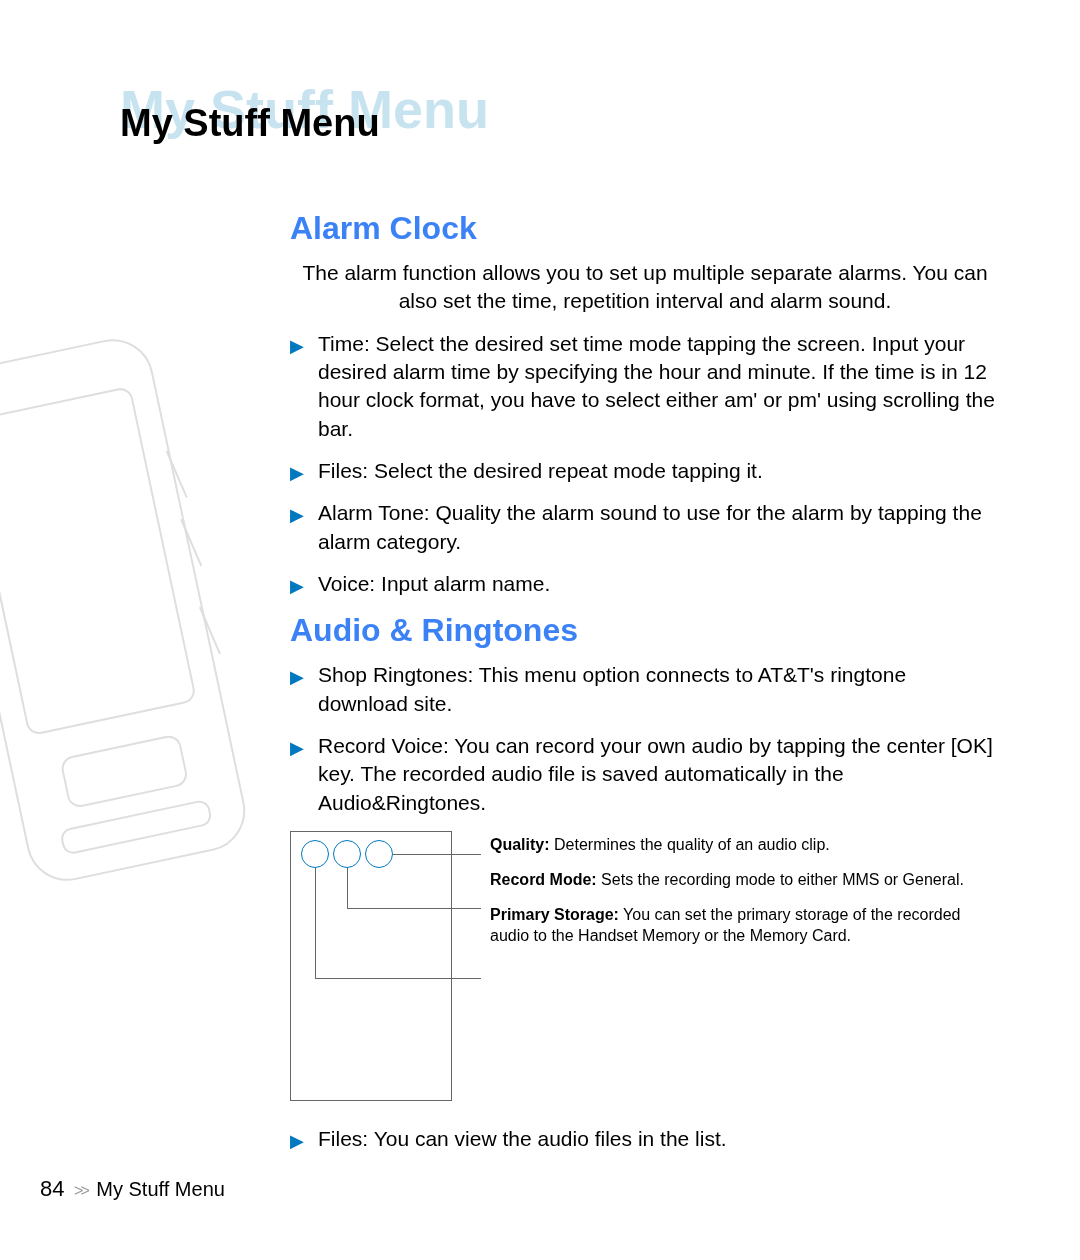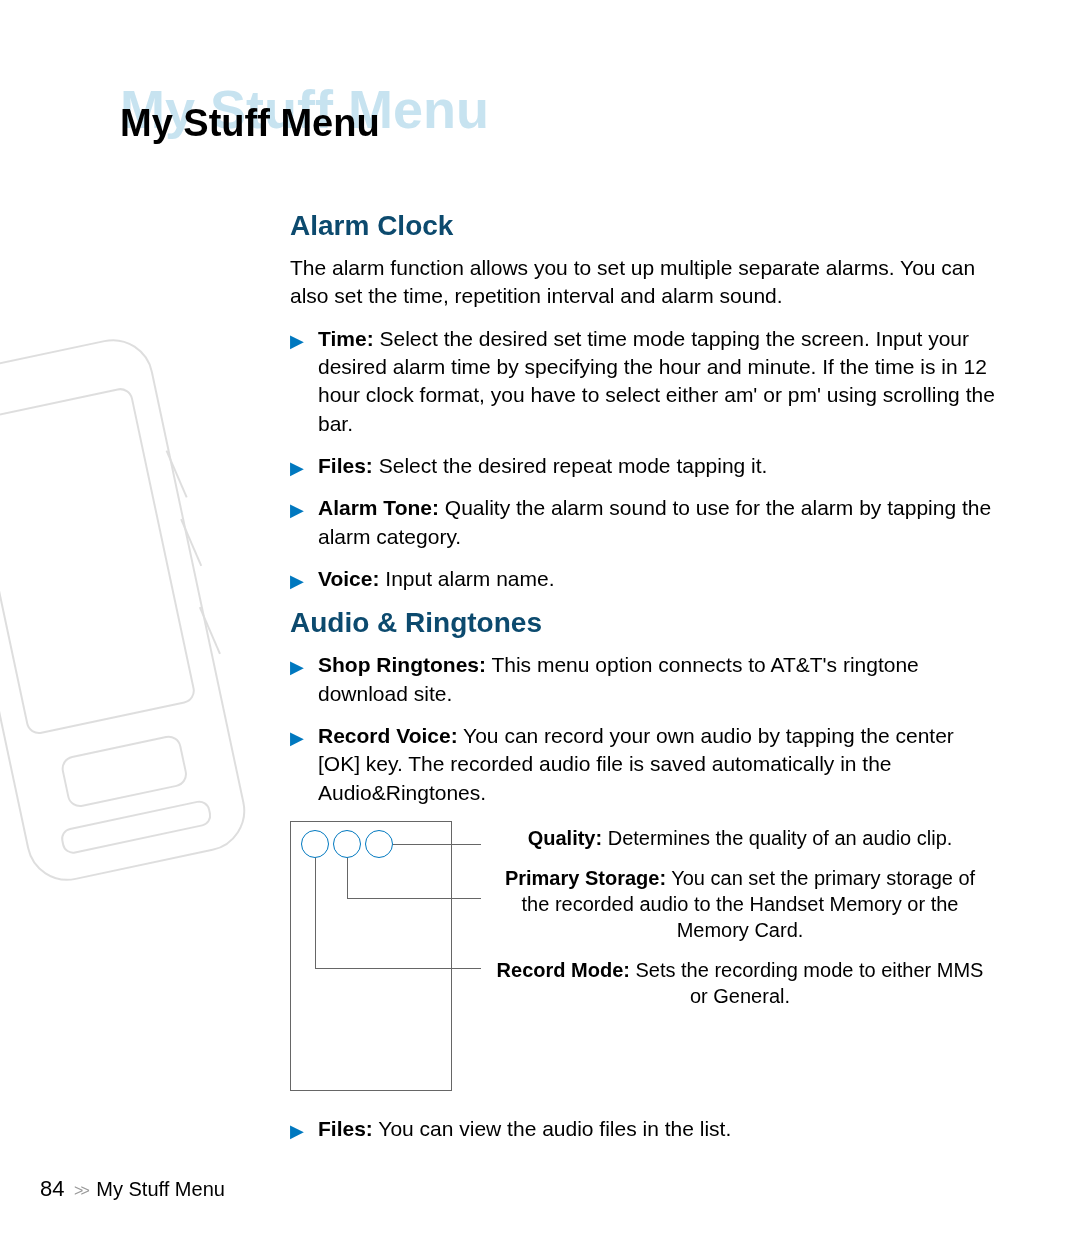--- a/index.html
+++ b/index.html
@@ -38,49 +38,50 @@
     height: 600px;
     opacity: 0.85;
   }
   .content {
     position: absolute;
     top: 210px;
     left: 290px;
     width: 710px;
   }
   .section-heading {
-    font-size: 28px;
-    font-weight: 700;
-    color: #0c4a6e;
+    font-size: 32px;
+    font-weight: 700;
+    color: #3b82f6;
     margin-bottom: 12px;
   }
   .body-para {
     font-size: 21px;
     line-height: 1.35;
     color: #000;
     margin-bottom: 14px;
     font-weight: 400;
+    text-align: center;
   }
   .bullet-item {
     position: relative;
     padding-left: 28px;
     font-size: 21px;
     line-height: 1.35;
     color: #000;
     margin-bottom: 14px;
   }
   .bullet-item .arrow {
     position: absolute;
     left: 0;
     top: 4px;
     color: #0078bf;
     font-size: 18px;
   }
   .bullet-item .b-label {
-    font-weight: 700;
+    font-weight: 400;
   }
   .section2 {
     margin-top: 11px;
   }
   .diagram-area {
     position: relative;
     margin-top: 10px;
     margin-bottom: 14px;
     height: 280px;
   }
@@ -116,24 +117,23 @@
   .l2v { left: 56px; top: 36px; height: 40px; border-left-width:1.5px; }
   .l2h { left: 56px; top: 76px; width: 134px; border-top-width:1.5px; }
   .l3h { left: 102px; top: 22px; width: 88px; border-top-width:1.5px; }
   .diag-labels {
     position: absolute;
     left: 200px;
     top: 4px;
     width: 500px;
   }
   .diag-label-item {
-    font-size: 20px;
+    font-size: 16px;
     line-height: 1.3;
     margin-bottom: 14px;
-    text-align: center;
   }
   .diag-label-item .b-label {
     font-weight: 700;
   }
   .footer {
     position: absolute;
     bottom: 58px;
     left: 40px;
     font-size: 20px;
     color: #000;
@@ -213,24 +213,24 @@
         <div class="conn l2v"></div>
         <div class="conn l2h"></div>
         <div class="conn l1v"></div>
         <div class="conn l1h"></div>
       </div>
       <div class="diag-labels">
         <div class="diag-label-item">
           <span class="b-label">Quality:</span><span> Determines the quality of an audio clip.</span>
         </div>
         <div class="diag-label-item">
-          <span class="b-label">Primary Storage:</span><span> You can set the primary storage of the recorded audio to the Handset Memory or the Memory Card.</span>
+          <span class="b-label">Record Mode:</span><span> Sets the recording mode to either MMS or General.</span>
         </div>
         <div class="diag-label-item">
-          <span class="b-label">Record Mode:</span><span> Sets the recording mode to either MMS or General.</span>
+          <span class="b-label">Primary Storage:</span><span> You can set the primary storage of the recorded audio to the Handset Memory or the Memory Card.</span>
         </div>
       </div>
     </div>
 
     <div class="bullet-item">
       <span class="arrow">▶</span>
       <span class="b-label">Files:</span><span> You can view the audio files in the list.</span>
     </div>
   </div>
 </div>

